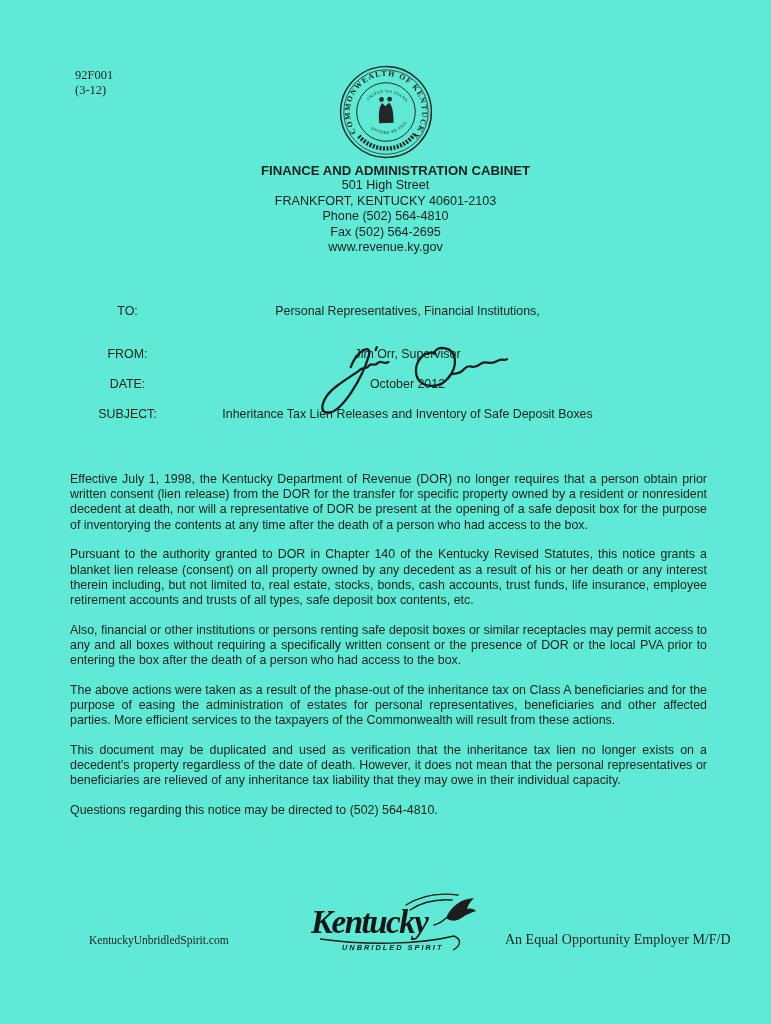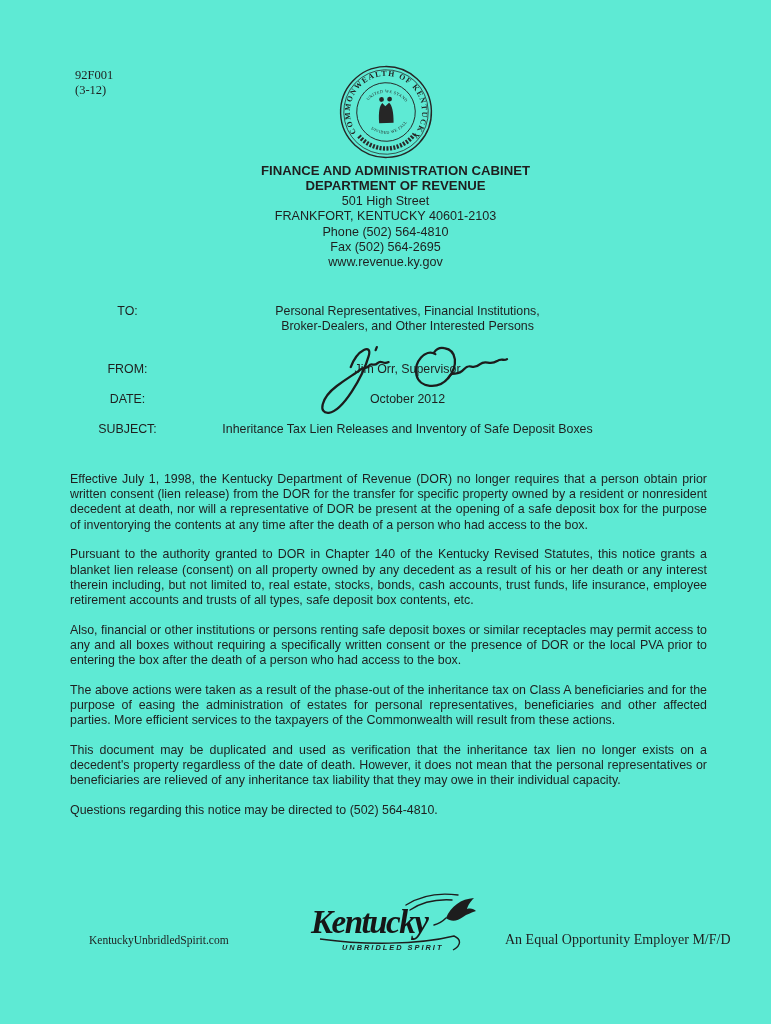--- a/index.html
+++ b/index.html
@@ -84,34 +84,32 @@
         <path d="M42.5,61.5 C42,50 43.5,43 46.5,40.5 L49.5,44 L53.5,40.5 C56.5,43 58,50 57.5,61.5 Z"></path>
         <rect x="47" y="45" width="6" height="2.2"></rect>
       </g>
 
       <path d="M 21,74 A 37,37 0 0 0 79,74" fill="none" stroke="#2a2a2a" stroke-width="4.6" stroke-dasharray="2.1 1.5"></path>
     </svg>
   </div>
 
   <div class="letterhead">
     <div class="bold-line">FINANCE AND ADMINISTRATION CABINET</div>
-    <div class="bold-line">DEPARTMENT OF REVENUE</div>
     <div>501 High Street</div>
     <div>FRANKFORT, KENTUCKY 40601-2103</div>
     <div>Phone (502) 564-4810</div>
     <div>Fax (502) 564-2695</div>
     <div>www.revenue.ky.gov</div>
   </div>
 
   <div class="memo">
     <div class="memo-row">
       <div class="memo-label">TO:</div>
       <div class="memo-value">
         <div>Personal Representatives, Financial Institutions,</div>
-        <div>Broker-Dealers, and Other Interested Persons</div>
       </div>
     </div>
     <div class="memo-row">
       <div class="memo-label">FROM:</div>
       <div class="memo-value">
         <div>Jim Orr, Supervisor</div>
       </div>
     </div>
     <div class="memo-row date-row">
       <div class="memo-label">DATE:</div>

